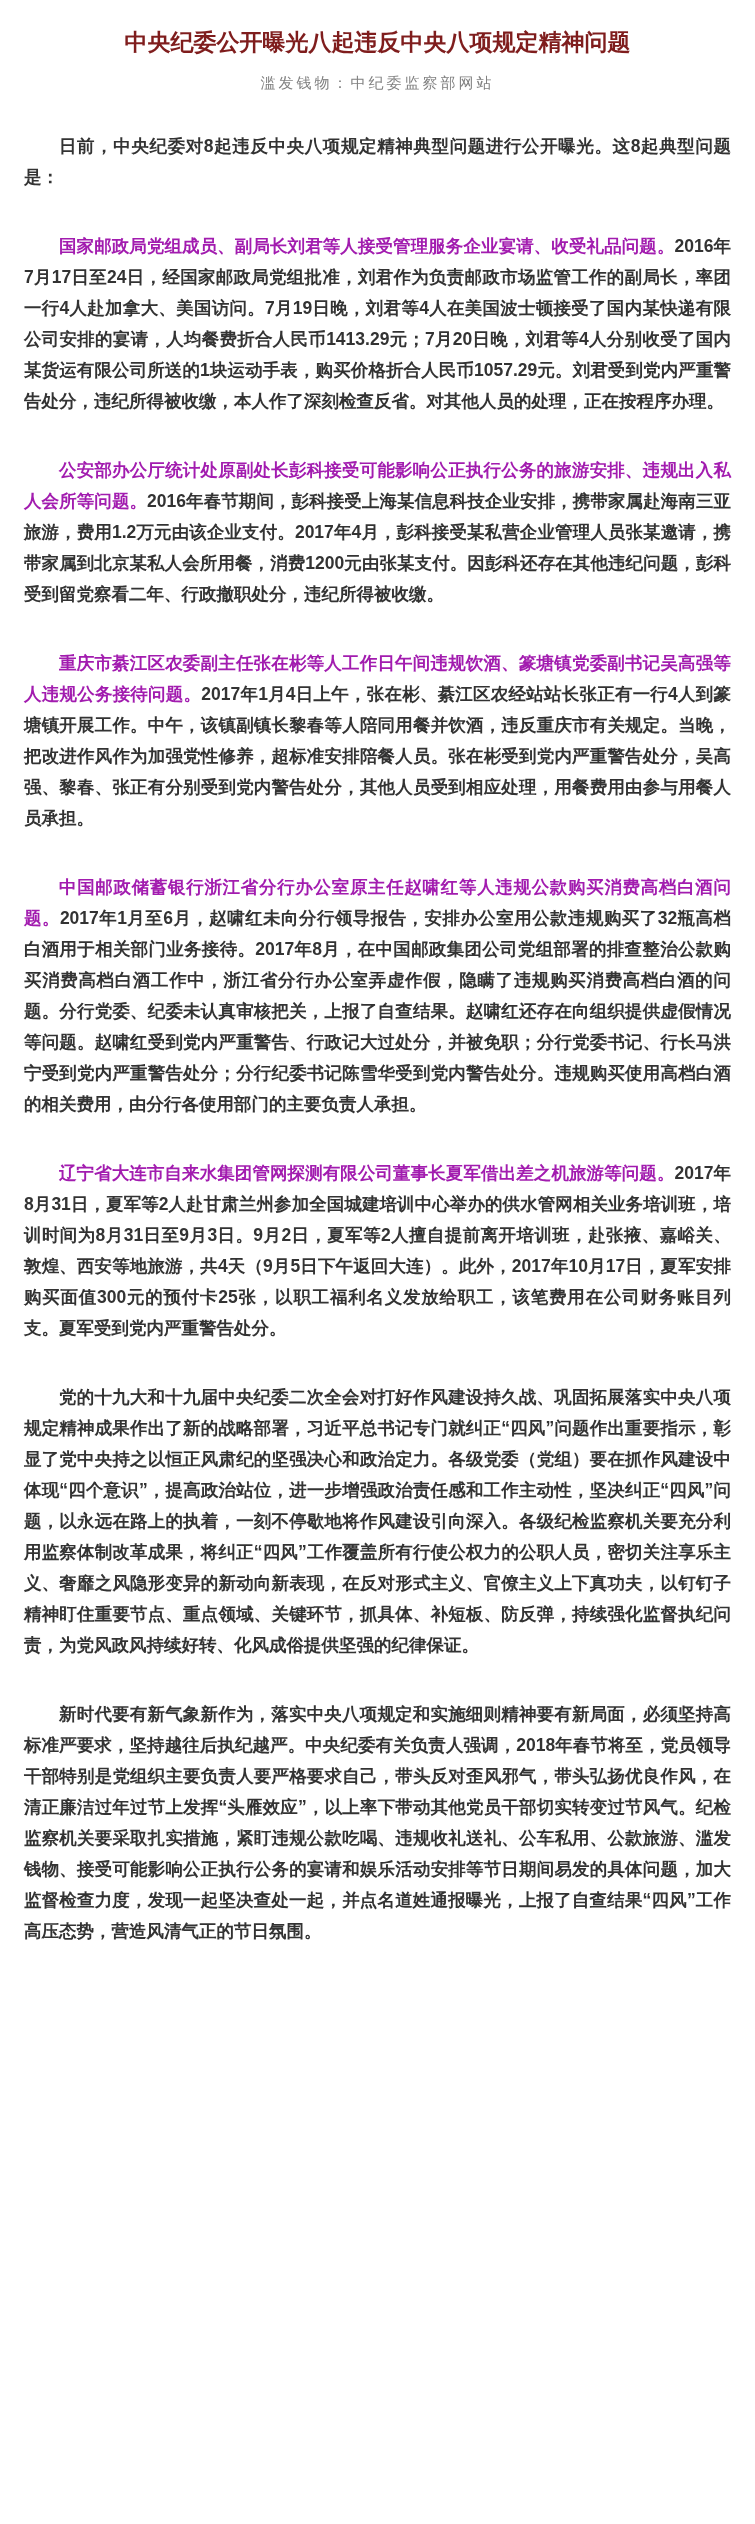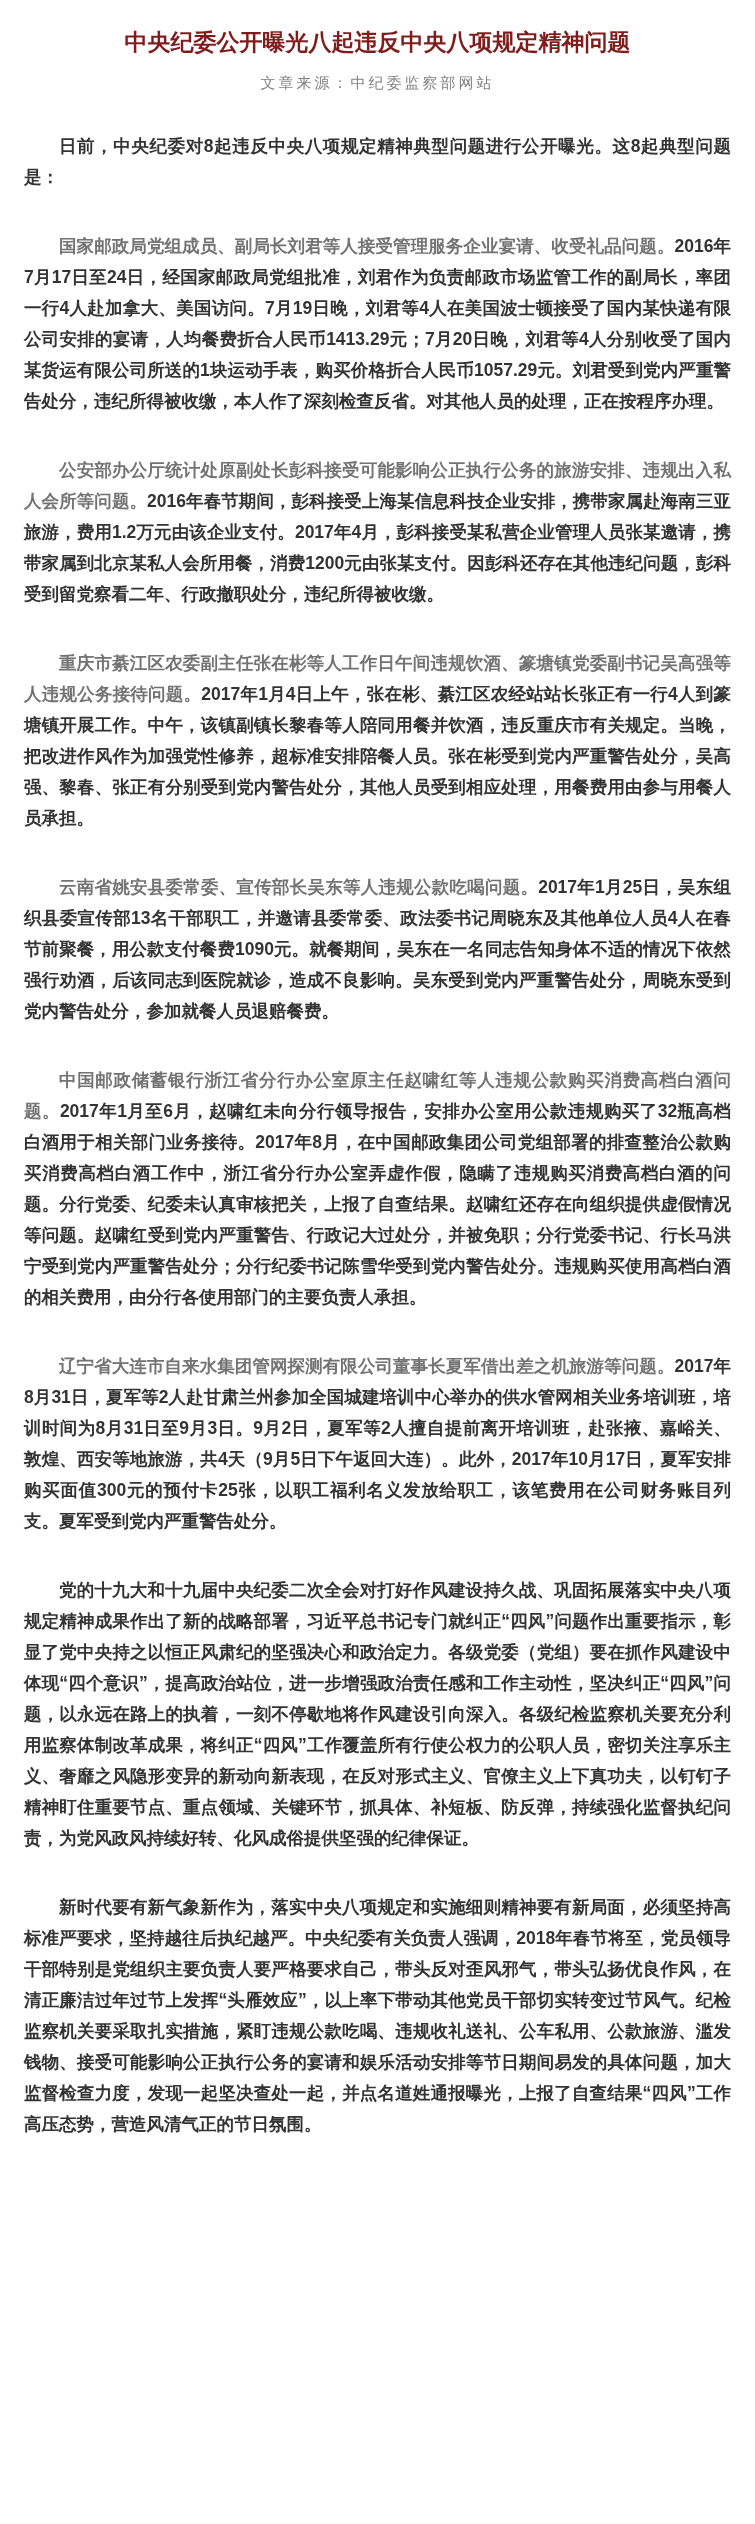--- a/index.html
+++ b/index.html
@@ -36,43 +36,42 @@
     font-size: 17.5px;
     font-weight: bold;
     color: #333333;
     line-height: 31px;
     text-align: justify;
     text-indent: 2em;
     margin: 38px 0;
     word-break: break-all;
   }
   .case-lead {
-    color: #737373;
+    color: #a21caf;
   }
 </style>
 </head>
 <body>
 
 <div class="article">
 
   <h1 class="article-title">中央纪委公开曝光八起违反中央八项规定精神问题</h1>
 
-  <div class="article-source">文章来源：中纪委监察部网站</div>
+  <div class="article-source">滥发钱物：中纪委监察部网站</div>
 
   <p>日前，中央纪委对8起违反中央八项规定精神典型问题进行公开曝光。这8起典型问题是：</p>
 
   <p><span class="case-lead">国家邮政局党组成员、副局长刘君等人接受管理服务企业宴请、收受礼品问题。</span><span>2016年7月17日至24日，经国家邮政局党组批准，刘君作为负责邮政市场监管工作的副局长，率团一行4人赴加拿大、美国访问。7月19日晚，刘君等4人在美国波士顿接受了国内某快递有限公司安排的宴请，人均餐费折合人民币1413.29元；7月20日晚，刘君等4人分别收受了国内某货运有限公司所送的1块运动手表，购买价格折合人民币1057.29元。刘君受到党内严重警告处分，违纪所得被收缴，本人作了深刻检查反省。对其他人员的处理，正在按程序办理。</span></p>
 
   <p><span class="case-lead">公安部办公厅统计处原副处长彭科接受可能影响公正执行公务的旅游安排、违规出入私人会所等问题。</span><span>2016年春节期间，彭科接受上海某信息科技企业安排，携带家属赴海南三亚旅游，费用1.2万元由该企业支付。2017年4月，彭科接受某私营企业管理人员张某邀请，携带家属到北京某私人会所用餐，消费1200元由张某支付。因彭科还存在其他违纪问题，彭科受到留党察看二年、行政撤职处分，违纪所得被收缴。</span></p>
 
 
   <p><span class="case-lead">重庆市綦江区农委副主任张在彬等人工作日午间违规饮酒、篆塘镇党委副书记吴高强等人违规公务接待问题。</span><span>2017年1月4日上午，张在彬、綦江区农经站站长张正有一行4人到篆塘镇开展工作。中午，该镇副镇长黎春等人陪同用餐并饮酒，违反重庆市有关规定。当晚，把改进作风作为加强党性修养，超标准安排陪餐人员。张在彬受到党内严重警告处分，吴高强、黎春、张正有分别受到党内警告处分，其他人员受到相应处理，用餐费用由参与用餐人员承担。</span></p>
 
 
-  <p><span class="case-lead">云南省姚安县委常委、宣传部长吴东等人违规公款吃喝问题。</span><span>2017年1月25日，吴东组织县委宣传部13名干部职工，并邀请县委常委、政法委书记周晓东及其他单位人员4人在春节前聚餐，用公款支付餐费1090元。就餐期间，吴东在一名同志告知身体不适的情况下依然强行劝酒，后该同志到医院就诊，造成不良影响。吴东受到党内严重警告处分，周晓东受到党内警告处分，参加就餐人员退赔餐费。</span></p>
 
   <p><span class="case-lead">中国邮政储蓄银行浙江省分行办公室原主任赵啸红等人违规公款购买消费高档白酒问题。</span><span>2017年1月至6月，赵啸红未向分行领导报告，安排办公室用公款违规购买了32瓶高档白酒用于相关部门业务接待。2017年8月，在中国邮政集团公司党组部署的排查整治公款购买消费高档白酒工作中，浙江省分行办公室弄虚作假，隐瞒了违规购买消费高档白酒的问题。分行党委、纪委未认真审核把关，上报了自查结果。赵啸红还存在向组织提供虚假情况等问题。赵啸红受到党内严重警告、行政记大过处分，并被免职；分行党委书记、行长马洪宁受到党内严重警告处分；分行纪委书记陈雪华受到党内警告处分。违规购买使用高档白酒的相关费用，由分行各使用部门的主要负责人承担。</span></p>
 
   <p><span class="case-lead">辽宁省大连市自来水集团管网探测有限公司董事长夏军借出差之机旅游等问题。</span><span>2017年8月31日，夏军等2人赴甘肃兰州参加全国城建培训中心举办的供水管网相关业务培训班，培训时间为8月31日至9月3日。9月2日，夏军等2人擅自提前离开培训班，赴张掖、嘉峪关、敦煌、西安等地旅游，共4天（9月5日下午返回大连）。此外，2017年10月17日，夏军安排购买面值300元的预付卡25张，以职工福利名义发放给职工，该笔费用在公司财务账目列支。夏军受到党内严重警告处分。</span></p>
 
 
   <p>党的十九大和十九届中央纪委二次全会对打好作风建设持久战、巩固拓展落实中央八项规定精神成果作出了新的战略部署，习近平总书记专门就纠正“四风”问题作出重要指示，彰显了党中央持之以恒正风肃纪的坚强决心和政治定力。各级党委（党组）要在抓作风建设中体现“四个意识”，提高政治站位，进一步增强政治责任感和工作主动性，坚决纠正“四风”问题，以永远在路上的执着，一刻不停歇地将作风建设引向深入。各级纪检监察机关要充分利用监察体制改革成果，将纠正“四风”工作覆盖所有行使公权力的公职人员，密切关注享乐主义、奢靡之风隐形变异的新动向新表现，在反对形式主义、官僚主义上下真功夫，以钉钉子精神盯住重要节点、重点领域、关键环节，抓具体、补短板、防反弹，持续强化监督执纪问责，为党风政风持续好转、化风成俗提供坚强的纪律保证。</p>
 
   <p>新时代要有新气象新作为，落实中央八项规定和实施细则精神要有新局面，必须坚持高标准严要求，坚持越往后执纪越严。中央纪委有关负责人强调，2018年春节将至，党员领导干部特别是党组织主要负责人要严格要求自己，带头反对歪风邪气，带头弘扬优良作风，在清正廉洁过年过节上发挥“头雁效应”，以上率下带动其他党员干部切实转变过节风气。纪检监察机关要采取扎实措施，紧盯违规公款吃喝、违规收礼送礼、公车私用、公款旅游、滥发钱物、接受可能影响公正执行公务的宴请和娱乐活动安排等节日期间易发的具体问题，加大监督检查力度，发现一起坚决查处一起，并点名道姓通报曝光，上报了自查结果“四风”工作高压态势，营造风清气正的节日氛围。</p>
 

